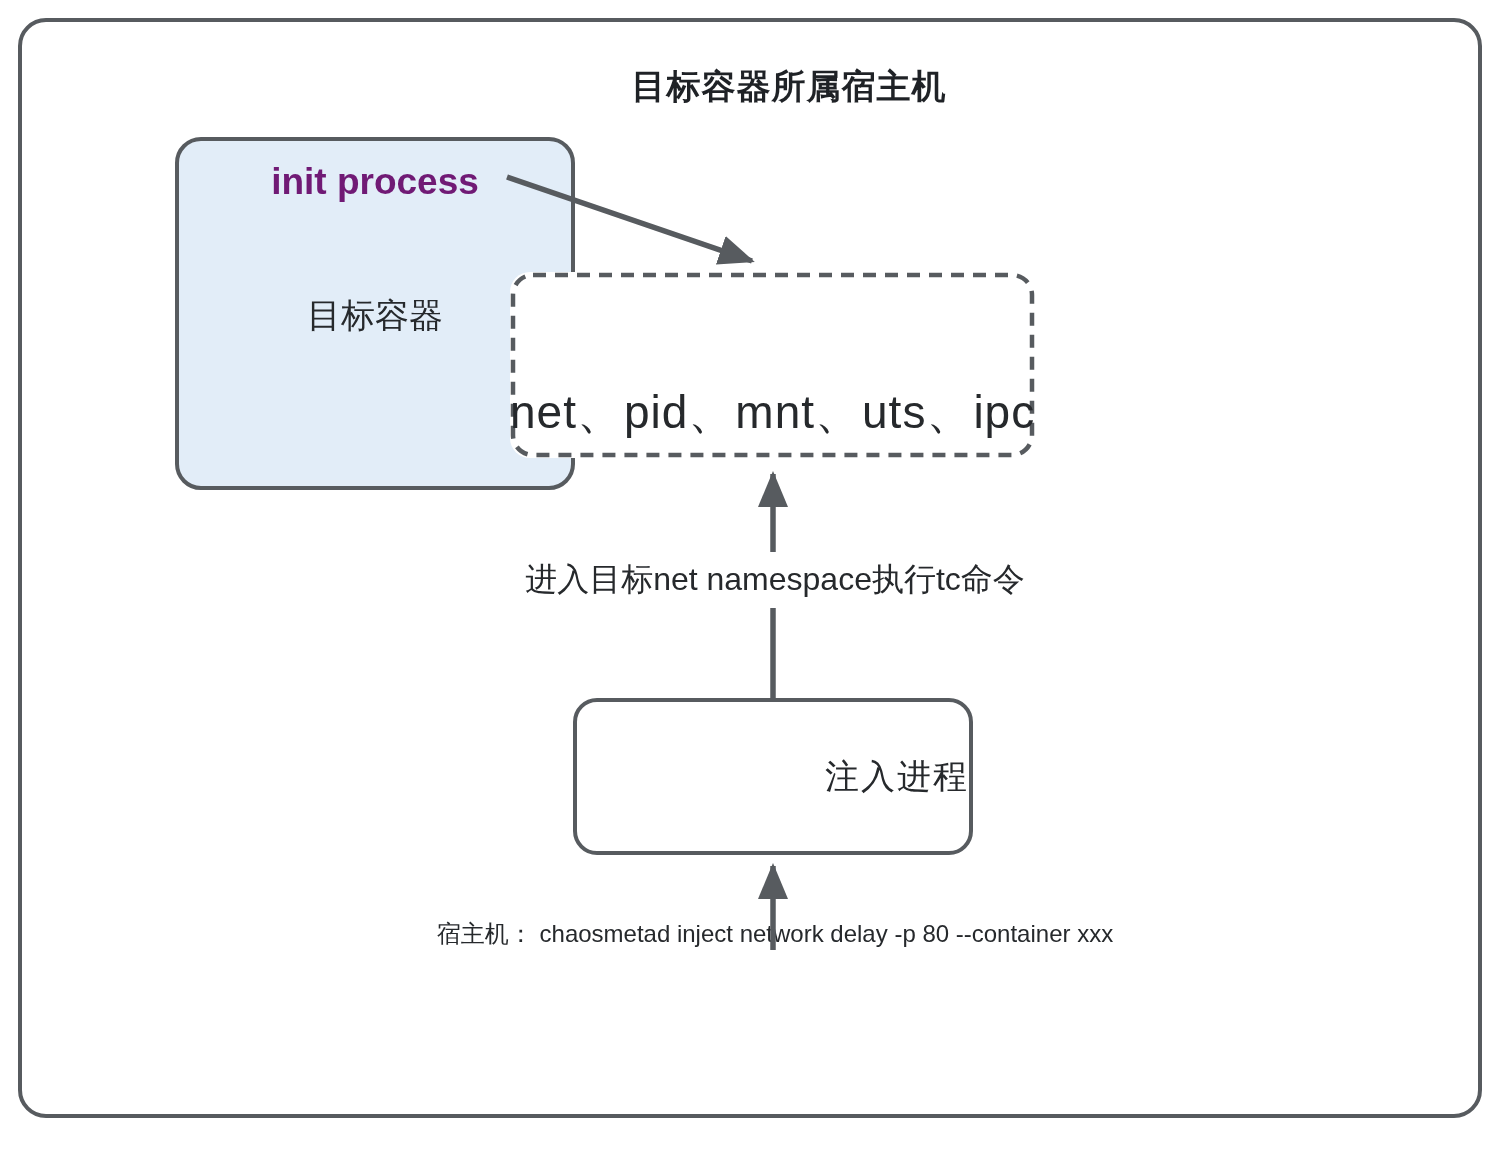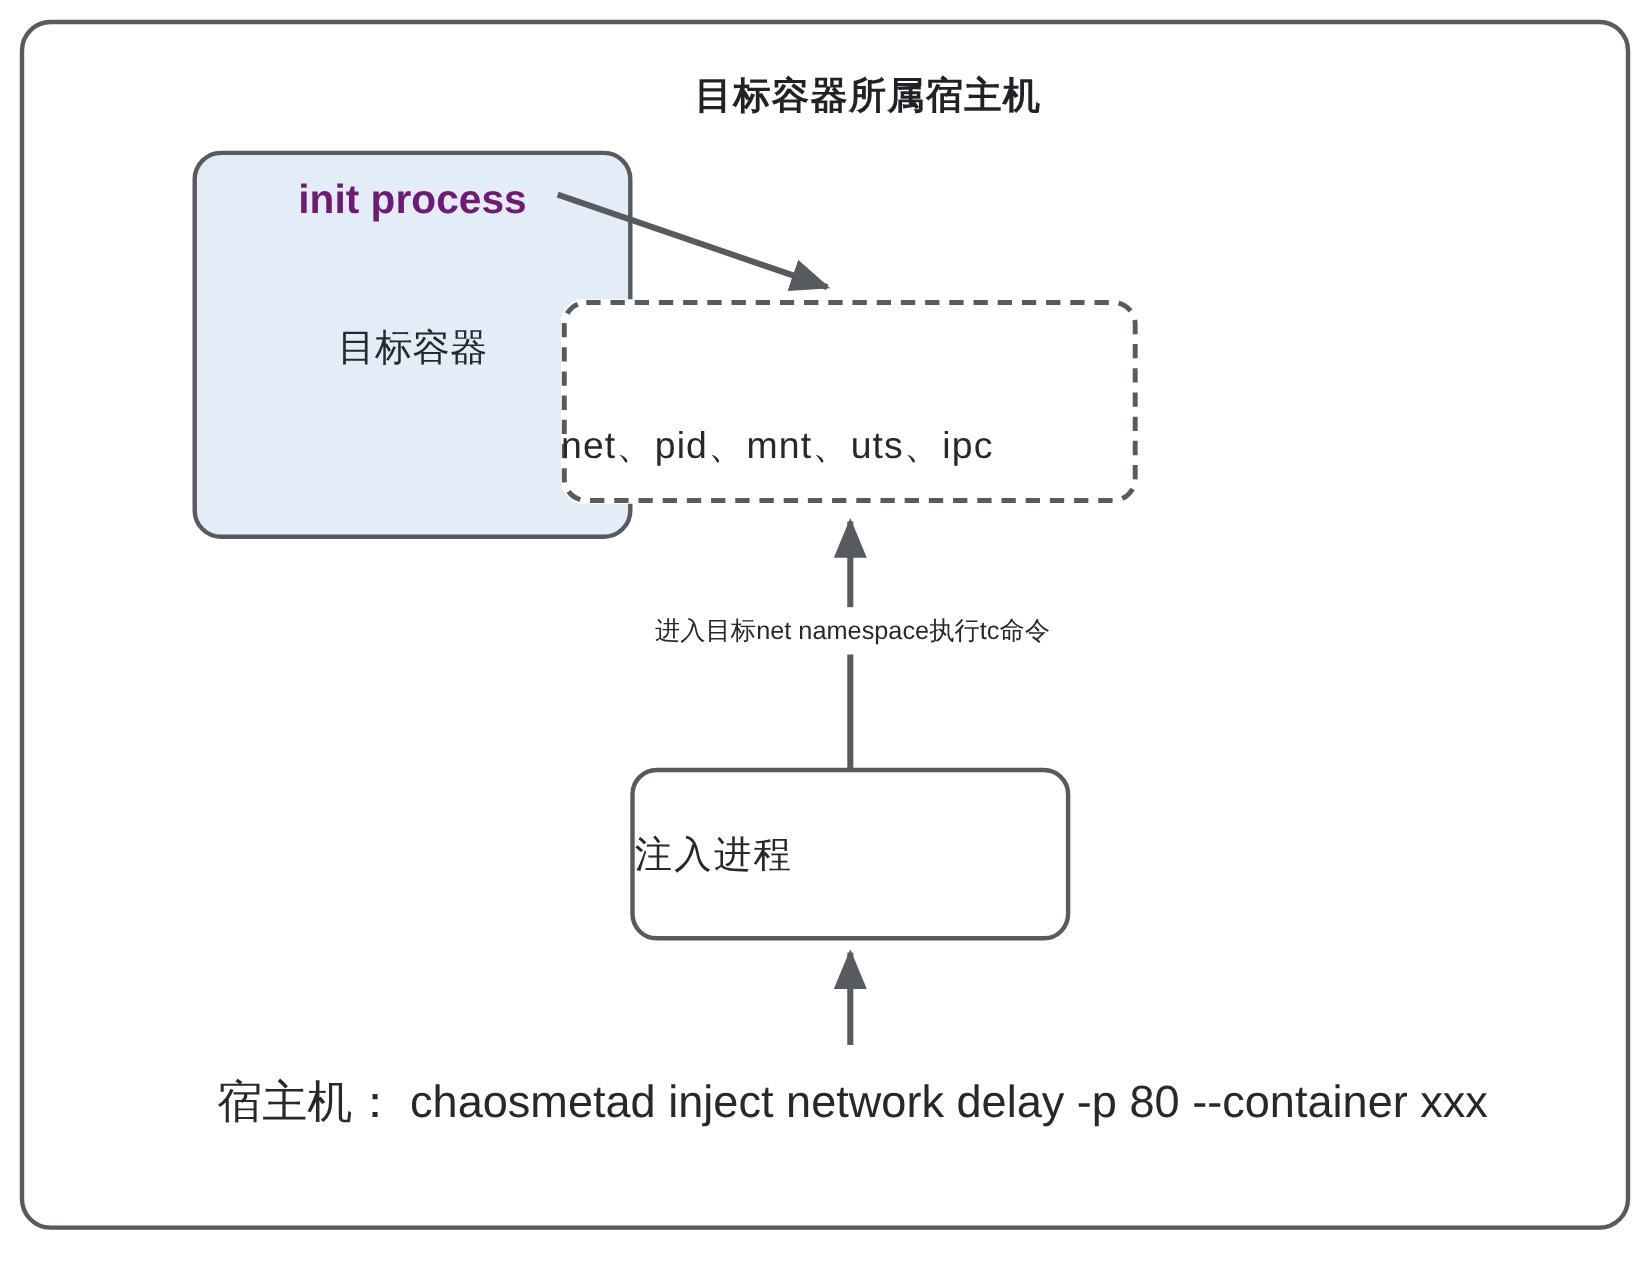--- a/index.html
+++ b/index.html
@@ -113,21 +113,21 @@
     text-align: center;
     font-size: 34px;
     white-space: nowrap;
   }
   .ns-items {
     position: absolute;
     top: 110px;
     left: 0;
     width: 100%;
     text-align: left;
-    font-size: 34px;
+    font-size: 46px;
     letter-spacing: 1px;
     white-space: nowrap;
   }
   .arrows {
     position: absolute;
     inset: 0;
     z-index: 3;
     pointer-events: none;
   }
   .arrow-line {
@@ -138,50 +138,50 @@
   .arrowhead {
     fill: var(--line);
   }
   .flow-label {
     position: absolute;
     top: 552px;
     left: 775px;
     transform: translateX(-50%);
     background: var(--bg);
     padding: 6px 10px;
-    font-size: 23px;
+    font-size: 32px;
     white-space: nowrap;
     z-index: 4;
   }
   .inject-box {
     position: absolute;
     left: 573px;
     top: 698px;
     width: 400px;
     height: 157px;
     background: var(--bg);
     border: 4px solid var(--line);
     border-radius: 24px;
     box-sizing: border-box;
     display: flex;
     align-items: center;
-    justify-content: flex-start;
+    justify-content: flex-end;
     z-index: 2;
   }
   .inject-label {
     font-size: 34px;
     letter-spacing: 2px;
     white-space: nowrap;
   }
   .host-command {
     position: absolute;
-    top: 974px;
+    top: 918px;
     left: 775px;
     transform: translateX(-50%);
-    font-size: 41px;
+    font-size: 24px;
     white-space: nowrap;
     z-index: 2;
     text-align: center;
   }
 </style>
 </head>
 <body>
 
 <div class="canvas">
 

